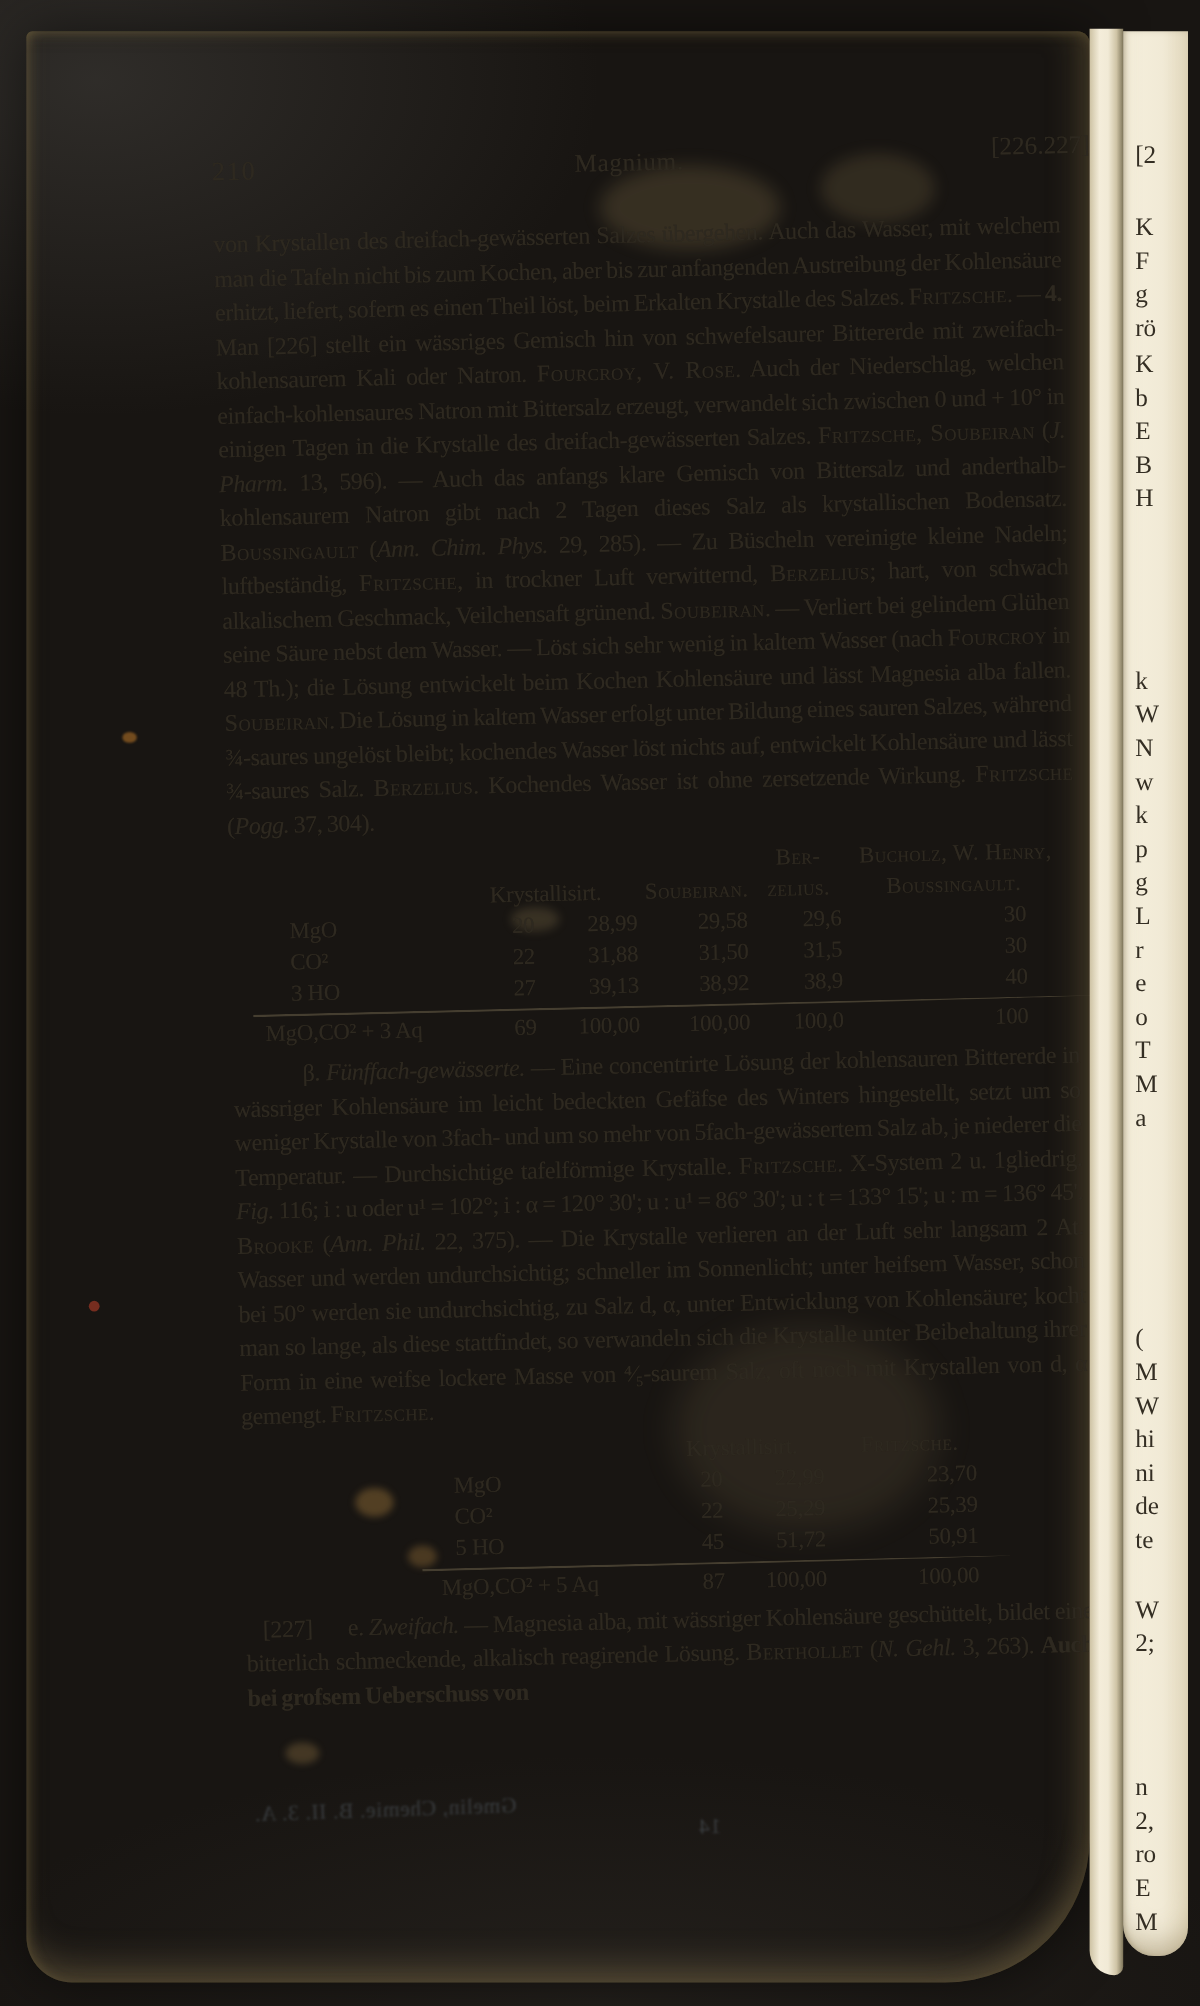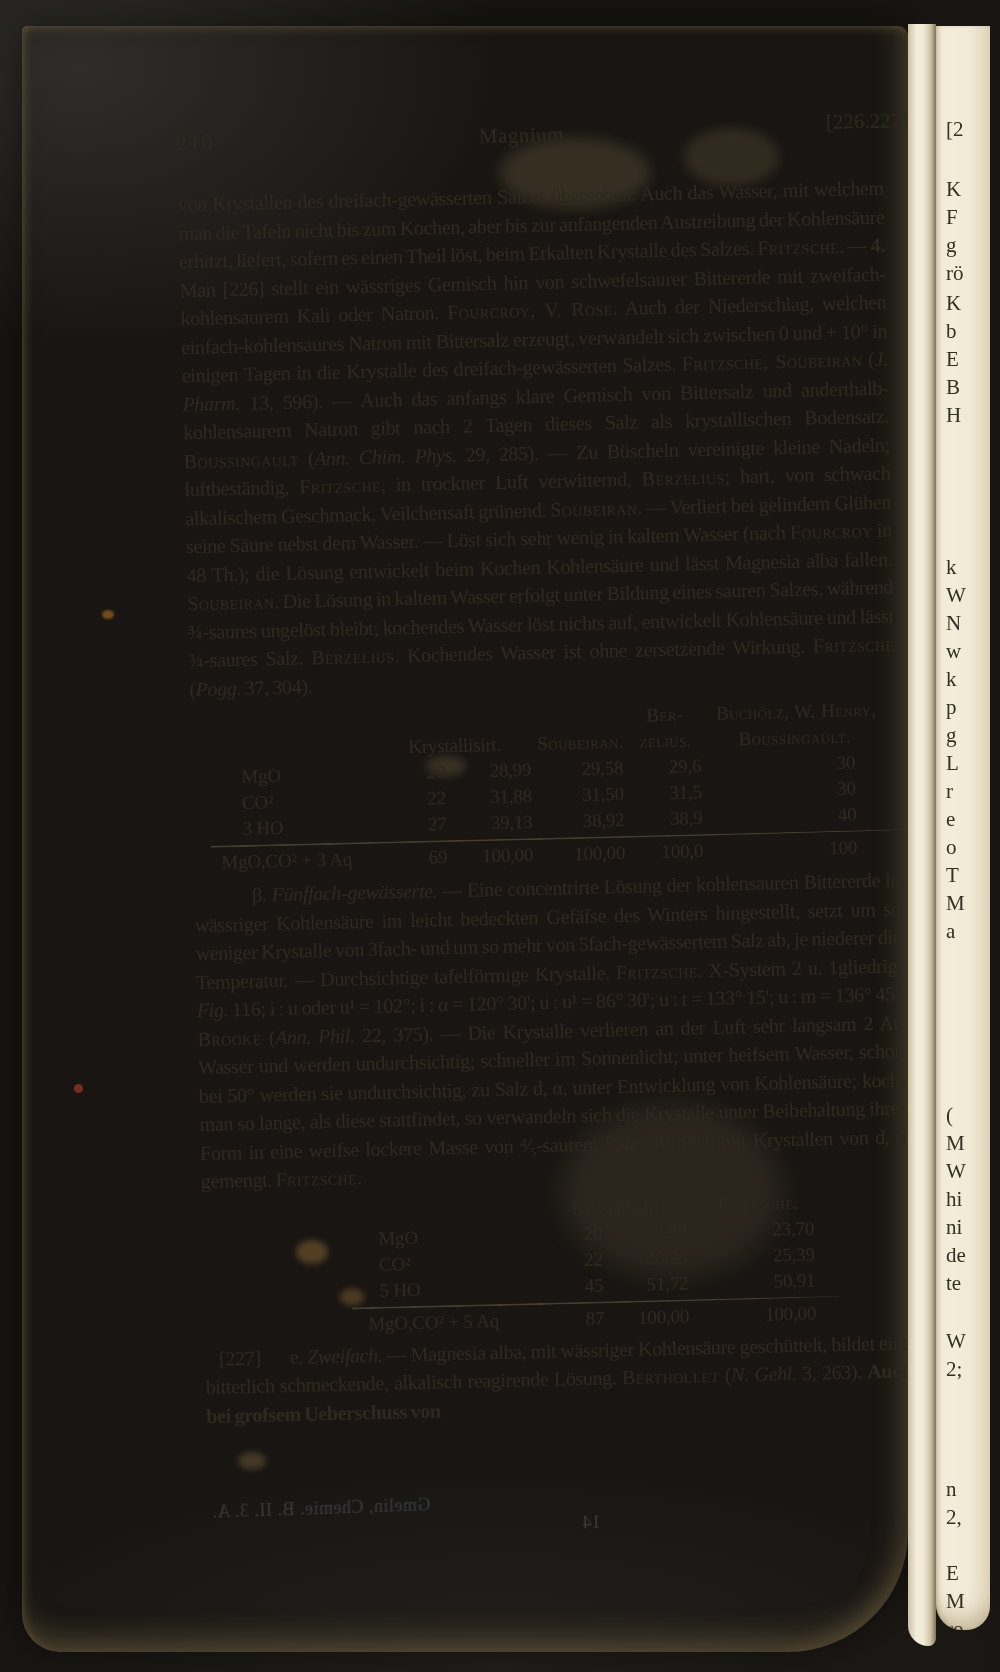--- a/index.html
+++ b/index.html
@@ -217,18 +217,18 @@
       <div class="frag" style="top: 1106px;">M</div>
       <div class="frag" style="top: 1134px;">W</div>
       <div class="frag" style="top: 1162px;">hi</div>
       <div class="frag" style="top: 1190px;">ni</div>
       <div class="frag" style="top: 1218px;">de</div>
       <div class="frag" style="top: 1246px;">te</div>
       <div class="frag" style="top: 1304px;">W</div>
       <div class="frag" style="top: 1332px;">2;</div>
       <div class="frag" style="top: 1452px;">n</div>
       <div class="frag" style="top: 1480px;">2,</div>
-      <div class="frag" style="top: 1592px;">ro</div>
+      <div class="frag" style="top: 1508px;">ro</div>
       <div class="frag" style="top: 1536px;">E</div>
       <div class="frag" style="top: 1564px;">M</div>
     </div>
 
 </div>
 
 </body></html>

